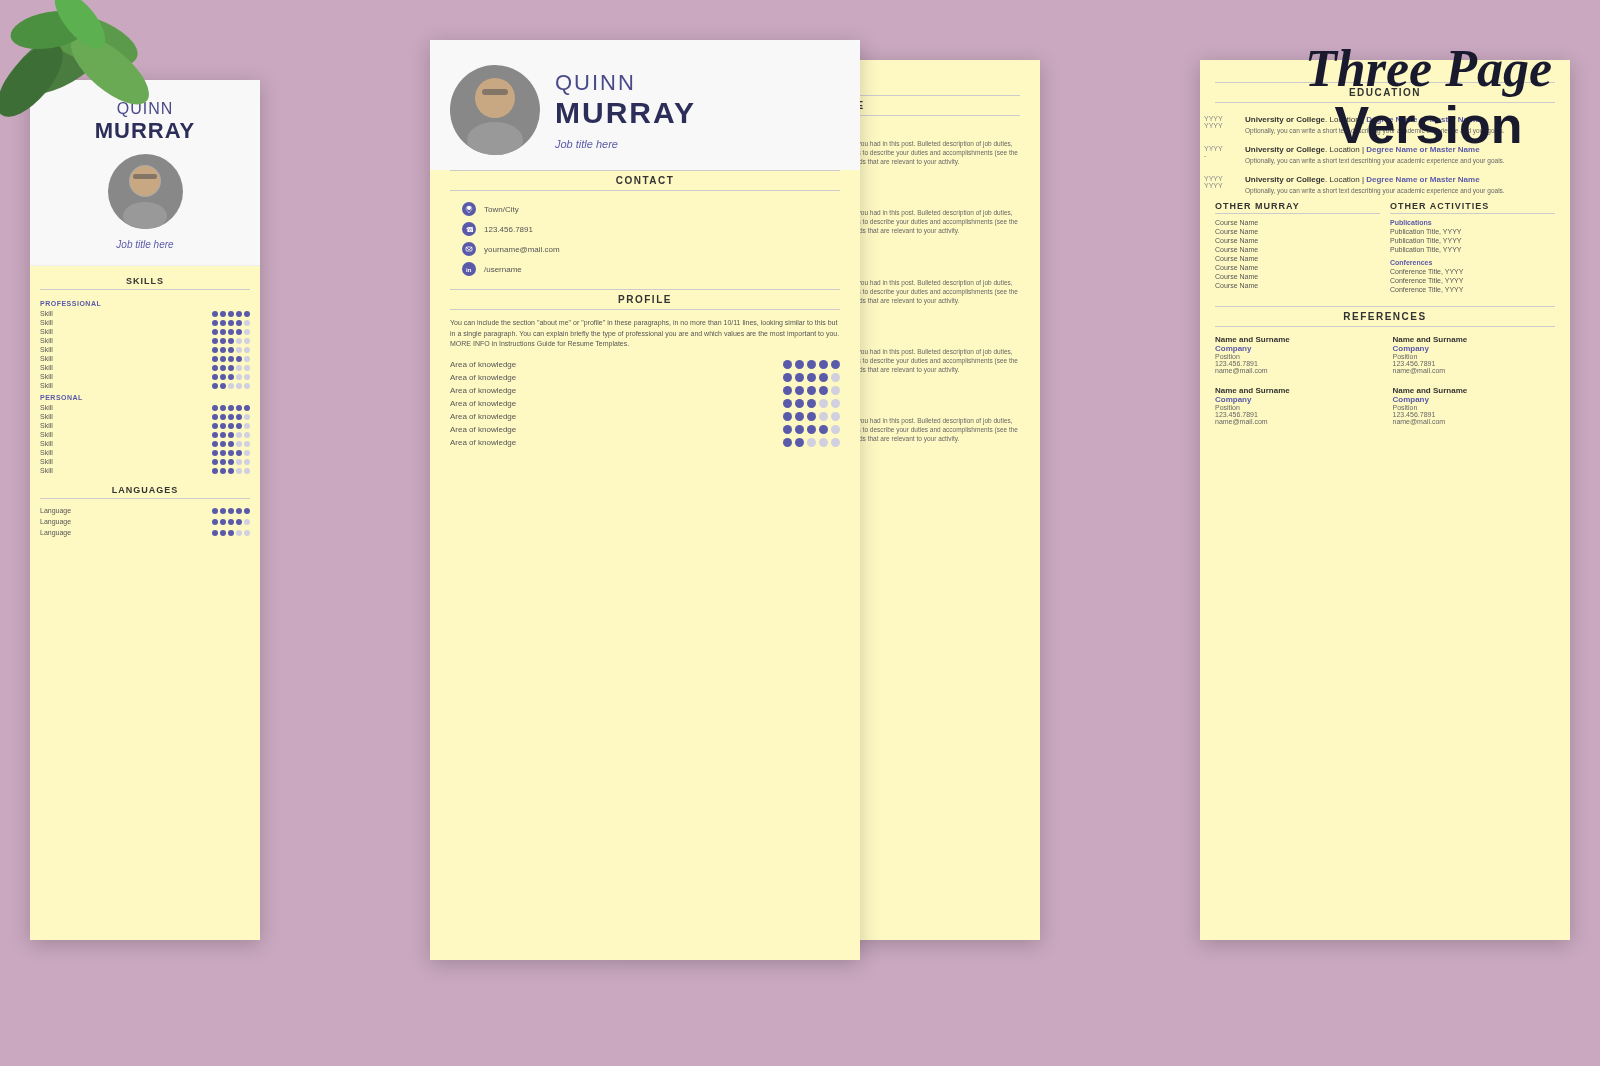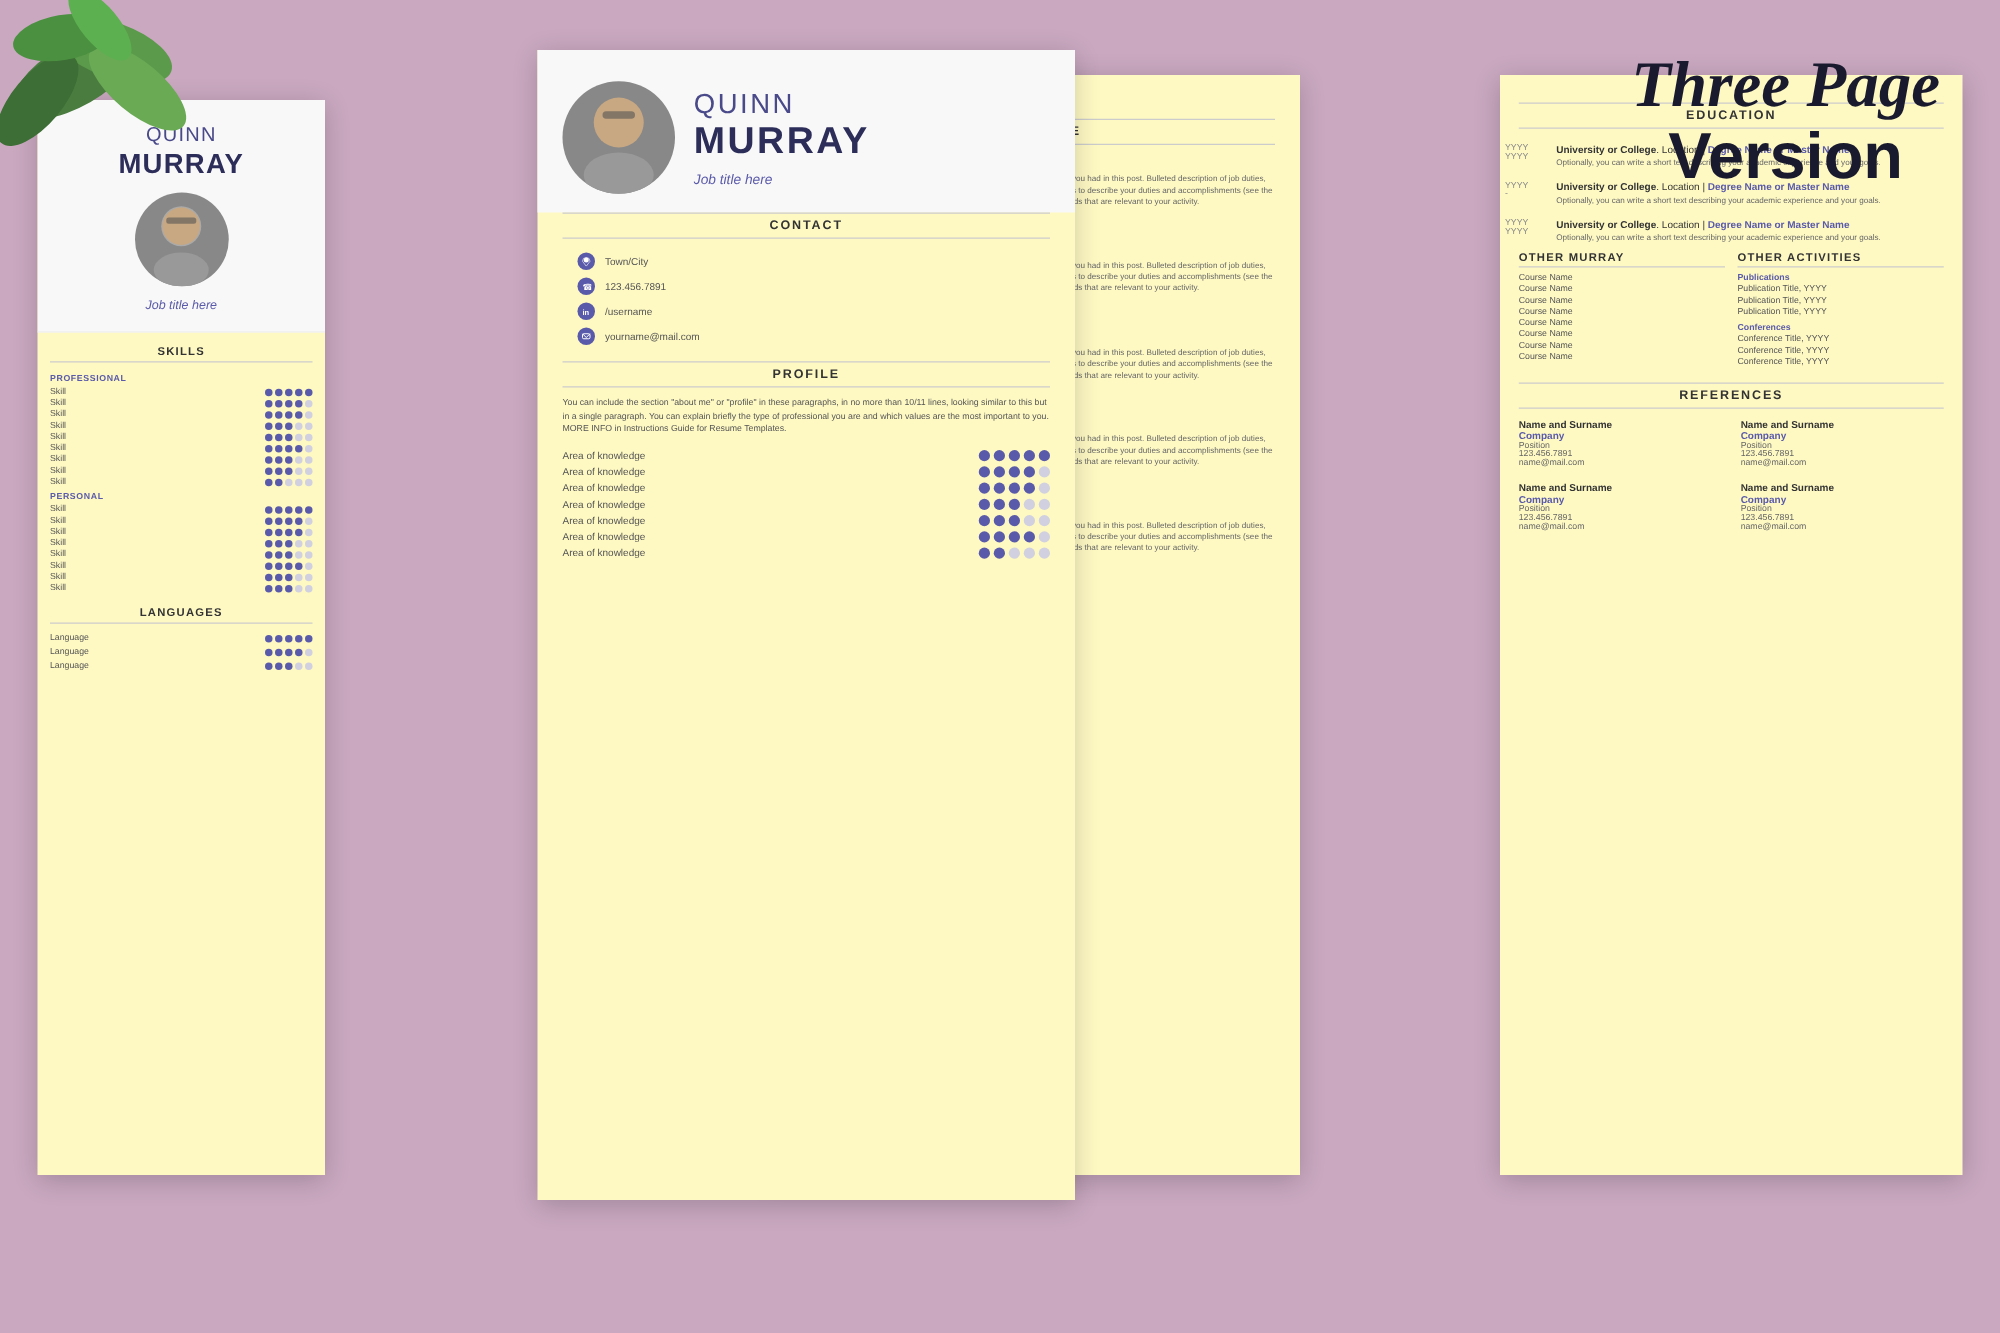--- a/index.html
+++ b/index.html
@@ -589,33 +589,33 @@
       <div class="contact-icon">
         <svg width="8" height="8" viewBox="0 0 8 8">
             <text x="1" y="7" font-size="7" fill="white">☎</text>
           </svg>
       </div>
       <span class="contact-text">123.456.7891</span>
     </div>
     <div class="contact-row">
       <div class="contact-icon">
         <svg width="8" height="8" viewBox="0 0 8 8">
-            <text x="1" y="7" font-size="6" fill="white" font-weight="bold">in</text>
+            <rect x="1" y="2" width="6" height="4" rx="1" fill="none" stroke="white" stroke-width="0.8"></rect>
+            <path d="M1 2 L4 5 L7 2" fill="none" stroke="white" stroke-width="0.8"></path>
           </svg>
       </div>
-      <span class="contact-text">/username</span>
+      <span class="contact-text">yourname@mail.com</span>
     </div>
     <div class="contact-row">
       <div class="contact-icon">
         <svg width="8" height="8" viewBox="0 0 8 8">
-            <rect x="1" y="2" width="6" height="4" rx="1" fill="none" stroke="white" stroke-width="0.8"></rect>
-            <path d="M1 2 L4 5 L7 2" fill="none" stroke="white" stroke-width="0.8"></path>
+            <text x="1" y="7" font-size="6" fill="white" font-weight="bold">in</text>
           </svg>
       </div>
-      <span class="contact-text">yourname@mail.com</span>
+      <span class="contact-text">/username</span>
     </div>
   </div>
 
   <div class="p2-section-title">PROFILE</div>
   <p class="p2-profile-text">You can include the section "about me" or "profile" in these paragraphs, in no more than 10/11 lines, looking similar to this but in a single paragraph. You can explain briefly the type of professional you are and which values are the most important to you. MORE INFO in Instructions Guide for Resume Templates.</p>
 
   <div class="p2-expertise-section" id="p2-expertise">
       <div class="expertise-row">
         <span class="expertise-label">Area of knowledge</span>
         <div class="expertise-dots">

